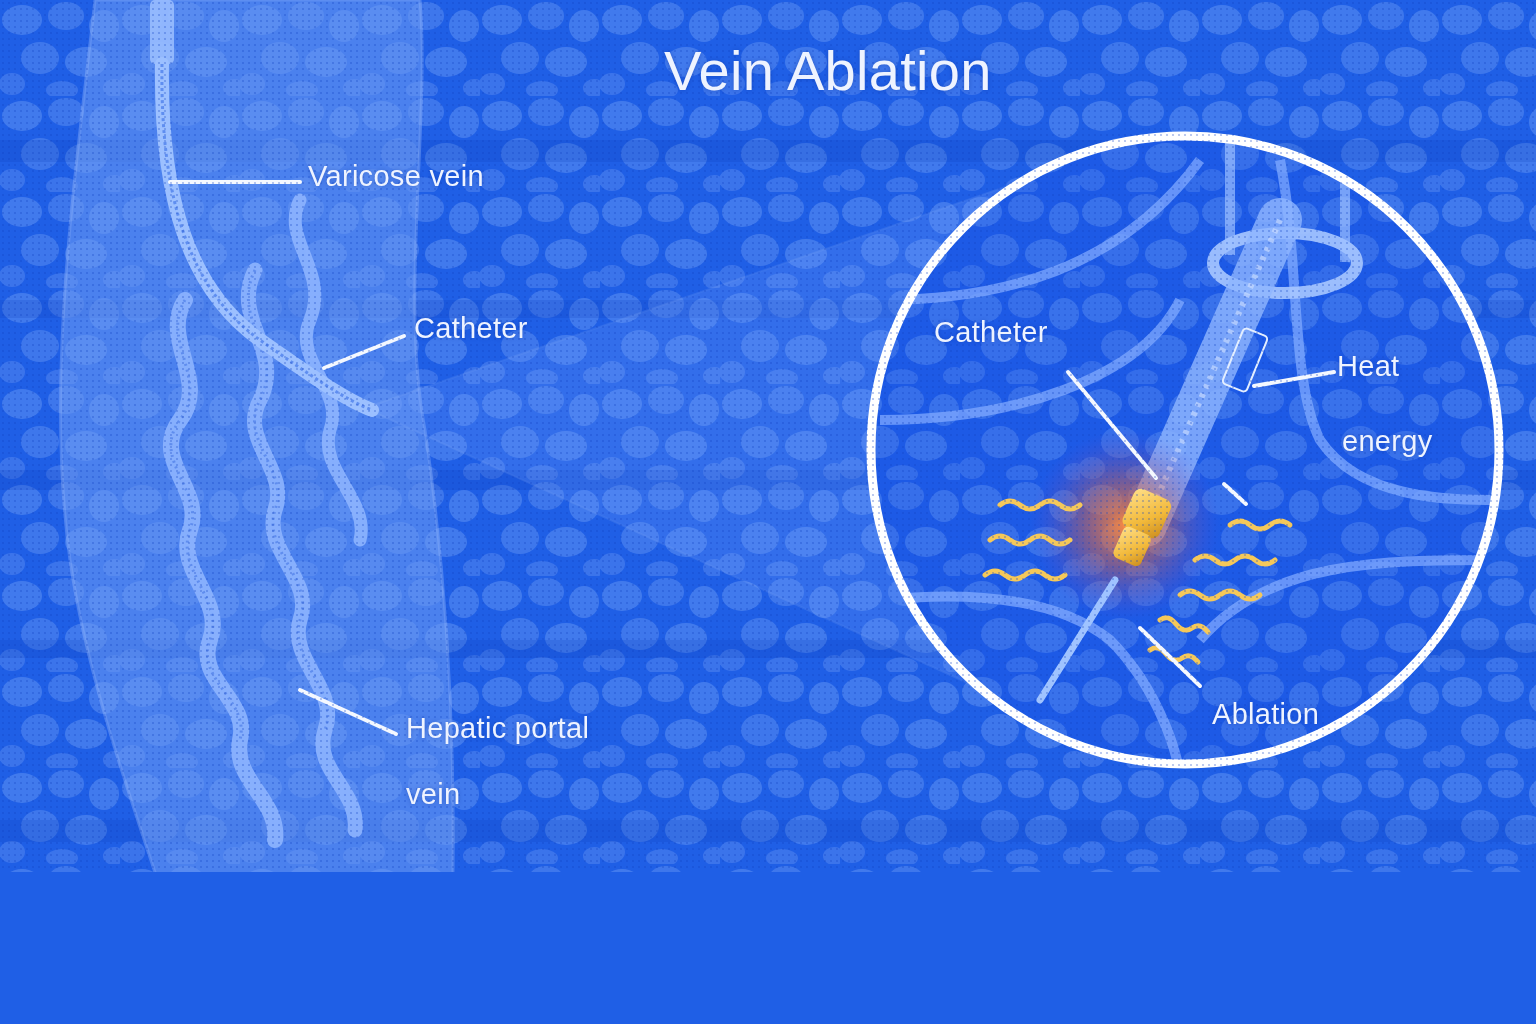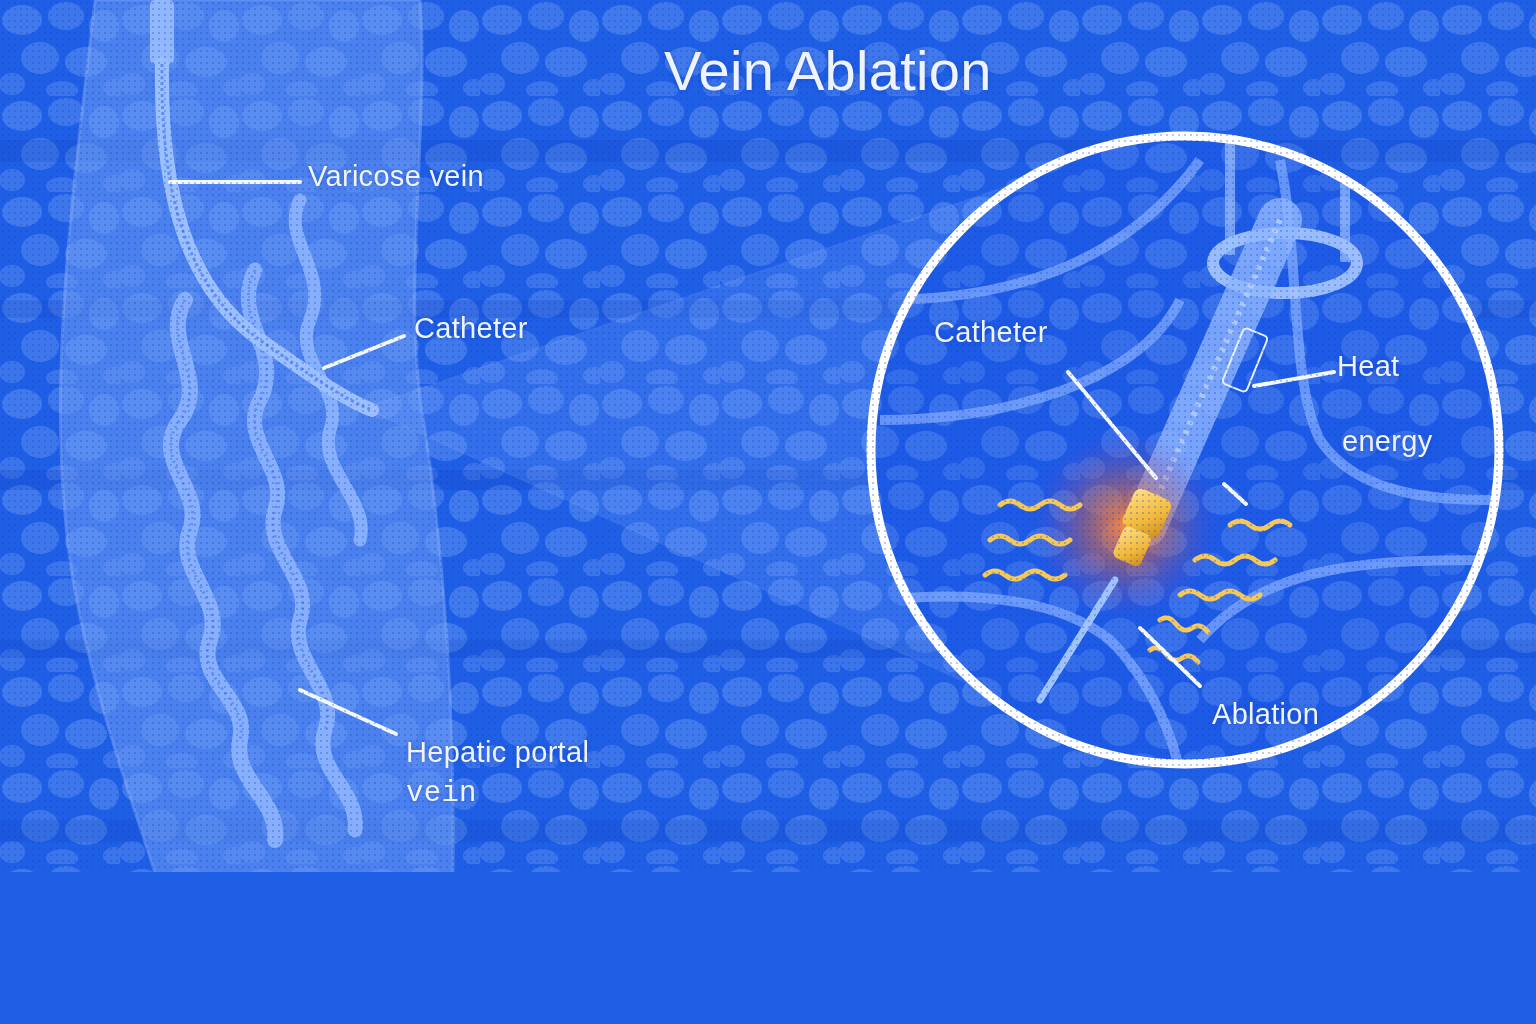--- a/index.html
+++ b/index.html
@@ -134,20 +134,20 @@
       <line x1="1224" y1="484" x2="1246" y2="504"></line>
       <line x1="1140" y1="628" x2="1200" y2="686"></line>
     </g>
     <rect width="1536" height="1024" fill="url(#dots)"></rect>
   </svg>
 
   <div class="lbl title">Vein Ablation</div>
 
   <div class="lbl l38" style="left:308px; top:160px;">Varicose vein</div>
   <div class="lbl l38" style="left:414px; top:312px;">Catheter</div>
-  <div class="lbl l38" style="left:406px; top:736px;">Hepatic portal</div>
-  <div class="lbl l38" style="left:406px; top:778px;font-family:Liberation Mono, monospace;">vein</div>
+  <div class="lbl l38" style="left:406px; top:712px;">Hepatic portal</div>
+  <div class="lbl l38" style="left:406px; top:778px;">vein</div>
 
   <div class="lbl l38" style="left:934px; top:316px;">Catheter</div>
   <div class="lbl l38" style="left:1337px; top:350px;">Heat</div>
   <div class="lbl l38" style="left:1342px; top:410px;margin-top:15px;">energy</div>
   <div class="lbl l38" style="left:1212px; top:698px;">Ablation</div>
 </div>
 
 </body></html>

